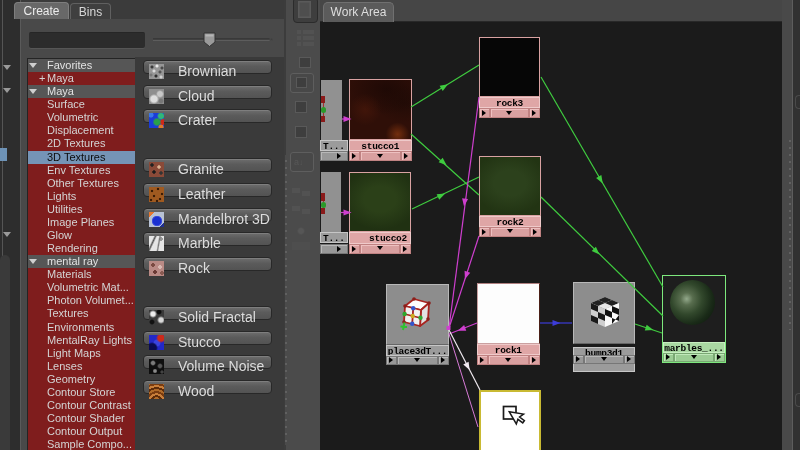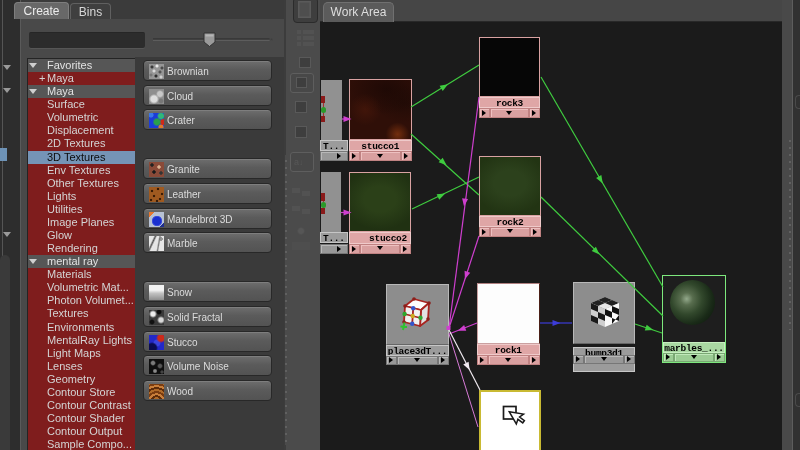--- a/index.html
+++ b/index.html
@@ -29,23 +29,23 @@
 #tree{position:absolute;left:6px;top:58px;width:108px;height:392px;background:#7f1d1d;color:#d4d4d4;
   font-size:11px;border-left:1px solid #242424;border-top:1px solid #242424;}
 .trow{position:relative;height:13.08px;line-height:13.2px;white-space:nowrap;padding-left:19px;}
 .trow.hdr{background:#565656;color:#e2e2e2;}
 .trow.sel{background:#7594b6;color:#0c0c0c;}
 .trow .tri{position:absolute;left:1px;top:4px;width:0;height:0;border-left:4px solid transparent;border-right:4px solid transparent;border-top:5px solid #cfcfcf;}
 .trow .plus{position:absolute;left:11px;top:0;}
 
 
 #btncol{position:absolute;left:114px;top:57px;width:150px;height:393px;background:#3a3a3a;}
-.sbtn{position:absolute;left:8px;width:129px;height:21px;border-radius:4px;border:1px solid #282828;
+.sbtn{position:absolute;left:8px;width:129px;height:14px;border-radius:4px;border:1px solid #282828;
   background:linear-gradient(#6e6e6e,#5b5b5b 45%,#535353);box-shadow:inset 0 1px 0 #7e7e7e;
-  color:#dcdcdc;font-size:10px;line-height:21.5px;padding-left:23px;white-space:nowrap;}
+  color:#dcdcdc;font-size:14px;line-height:21.5px;padding-left:34px;white-space:nowrap;}
 .sbtn .ic{position:absolute;left:5px;top:3px;width:15px;height:15px;}
 
 
 #tstrip{left:284px;top:0;width:36px;height:450px;background:#4b4b4b;}
 .tbtn{position:absolute;left:6px;width:24px;height:20px;border:1px solid #5e5e5e;border-radius:3px;background:#484848;}
 .tsq{position:absolute;background:#3e3e3e;box-shadow:inset 0 0 0 1px #595959;}
 
 
 #wtabbar{left:320px;top:0;width:480px;height:22px;background:#464646;border-bottom:1px solid #282828;}
 #wtab{position:absolute;left:3px;top:2px;width:71px;height:20px;background:#5b5b5b;border:1px solid #707070;border-bottom:none;
@@ -135,21 +135,21 @@
     </div>
 
     <div id="btncol">
       <div class="sbtn" style="top:3px;"><span class="ic" style="background-color:#969696;background-image:radial-gradient(circle 1.8px at 3px 3px,#3a3a3a 70%,transparent),radial-gradient(circle 1.8px at 8px 2px,#e8e8e8 70%,transparent),radial-gradient(circle 1.8px at 13px 4px,#4a4a4a 70%,transparent),radial-gradient(circle 1.8px at 5px 7px,#dadada 70%,transparent),radial-gradient(circle 1.8px at 11px 8px,#555 70%,transparent),radial-gradient(circle 1.8px at 2px 11px,#777 70%,transparent),radial-gradient(circle 1.8px at 7px 12px,#2e2e2e 70%,transparent),radial-gradient(circle 1.8px at 12px 13px,#cfcfcf 70%,transparent);"></span>Brownian</div>
       <div class="sbtn" style="top:27.6px;"><span class="ic" style="background-color:#8e8e8e;background-image:radial-gradient(circle 5px at 5px 10px,#ddd 60%,transparent),radial-gradient(circle 4px at 11px 5px,#c8c8c8 60%,transparent),radial-gradient(circle 3px at 12px 12px,#777 60%,transparent);"></span>Cloud</div>
       <div class="sbtn" style="top:52.2px;"><span class="ic" style="background-color:#1c3cd8;background-image:radial-gradient(circle 4px at 12px 3px,#30b878 60%,transparent),radial-gradient(circle 4.5px at 8px 9px,#2aa04a 60%,transparent),radial-gradient(circle 3.5px at 14px 9px,#d02818 70%,transparent),radial-gradient(circle 3px at 12px 14px,#e07828 70%,transparent),radial-gradient(circle 3px at 2px 2px,#3a78e8 70%,transparent);"></span>Crater</div>
       <div class="sbtn" style="top:101.4px;"><span class="ic" style="background-color:#8a4a38;background-image:radial-gradient(circle 2px at 3px 3px,#222 70%,transparent),radial-gradient(circle 2px at 10px 5px,#d8b090 70%,transparent),radial-gradient(circle 2px at 5px 10px,#1a1a1a 70%,transparent),radial-gradient(circle 2px at 12px 11px,#333 70%,transparent);"></span>Granite</div>
       <div class="sbtn" style="top:126px;"><span class="ic" style="background-color:#a05a20;background-image:radial-gradient(circle 1.6px at 3px 4px,#3a1c06 80%,transparent),radial-gradient(circle 1.6px at 9px 2px,#3a1c06 80%,transparent),radial-gradient(circle 1.6px at 13px 7px,#3a1c06 80%,transparent),radial-gradient(circle 1.6px at 5px 9px,#3a1c06 80%,transparent),radial-gradient(circle 1.6px at 11px 12px,#3a1c06 80%,transparent),radial-gradient(circle 1.6px at 2px 13px,#3a1c06 80%,transparent),radial-gradient(circle 1.6px at 8px 14px,#3a1c06 80%,transparent);"></span>Leather</div>
       <div class="sbtn" style="top:150.6px;"><span class="ic" style="background-color:#b8c2d4;background-image:radial-gradient(circle 5.5px at 8px 9px,#1a30d0 70%,#4a5ae0 90%,transparent),linear-gradient(135deg,#e87830 0 4px,transparent 4px),linear-gradient(-45deg,#203090 0 3px,transparent 3px);"></span>Mandelbrot 3D</div>
       <div class="sbtn" style="top:175.2px;"><span class="ic" style="background-color:#e6e6e6;background-image:linear-gradient(115deg,transparent 22%,#555 30%,transparent 38%),linear-gradient(100deg,transparent 55%,#777 63%,transparent 70%),radial-gradient(circle 2px at 12px 3px,#999 80%,transparent);"></span>Marble</div>
-      <div class="sbtn" style="top:224.4px;"><span class="ic" style="background:linear-gradient(#f2f2f2 35%,#c2c2c2 55%,#8e8e8e);"></span>Snow</div>
+      <div class="sbtn" style="top:199.8px;"><span class="ic" style="background-color:#b98a85;background-image:radial-gradient(circle 2px at 4px 4px,#7a4a42 80%,transparent),radial-gradient(circle 2px at 11px 6px,#d8b8b2 80%,transparent),radial-gradient(circle 2px at 6px 11px,#6a3a35 80%,transparent),radial-gradient(circle 2px at 13px 12px,#8a5a52 80%,transparent);"></span>Rock</div>
       <div class="sbtn" style="top:249px;"><span class="ic" style="background-color:#3a3a3a;background-image:radial-gradient(circle 4px at 4px 4px,#ececec 50%,transparent),radial-gradient(circle 4px at 12px 10px,#d8d8d8 50%,transparent),radial-gradient(circle 3px at 10px 2px,#0c0c0c 60%,transparent),radial-gradient(circle 3px at 3px 12px,#111 60%,transparent);"></span>Solid Fractal</div>
       <div class="sbtn" style="top:273.6px;"><span class="ic" style="background-color:#2228c8;background-image:radial-gradient(circle 5px at 12px 3px,#cc2a1a 60%,transparent),radial-gradient(circle 6px at 3px 13px,#0a0c50 70%,transparent),radial-gradient(circle 4px at 8px 8px,#3a44e0 70%,transparent);"></span>Stucco</div>
       <div class="sbtn" style="top:298.2px;"><span class="ic" style="background-color:#0e0e0e;background-image:radial-gradient(circle 3px at 4px 4px,#7a7a7a 50%,transparent),radial-gradient(circle 3px at 11px 7px,#565656 50%,transparent),radial-gradient(circle 2.5px at 6px 12px,#8a8a8a 50%,transparent),radial-gradient(circle 2px at 13px 13px,#444 60%,transparent);"></span>Volume Noise</div>
       <div class="sbtn" style="top:322.8px;"><span class="ic" style="background-color:#8a4a18;background-image:repeating-radial-gradient(circle at 50% 115%,#7a3c10 0 2px,#b06a28 2px 4px,#5e2c0a 4px 6px,#c87e3a 6px 8px);"></span>Wood</div>
     </div>
   </div>
 
   <div class="abs" id="tstrip">
     <div class="abs" style="left:0;top:0;width:2px;height:450px;background:#3c3c3c;"></div>
     <div class="abs" style="left:8.5px;top:-3px;width:25px;height:26px;background:#3e3e3e;border:1.5px solid #2b2b2b;border-radius:4px;"></div>

